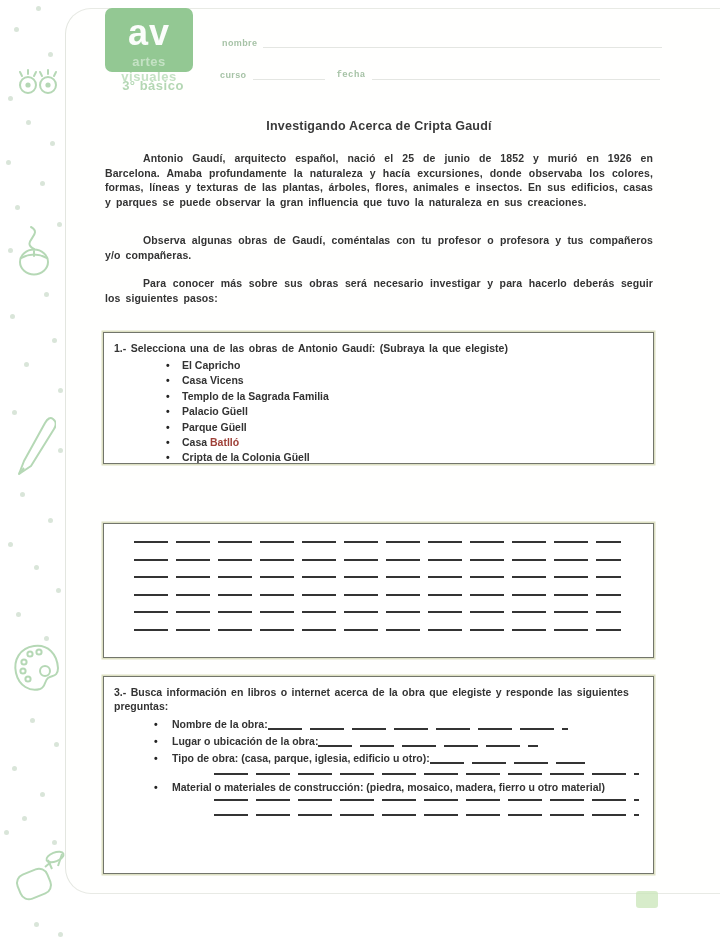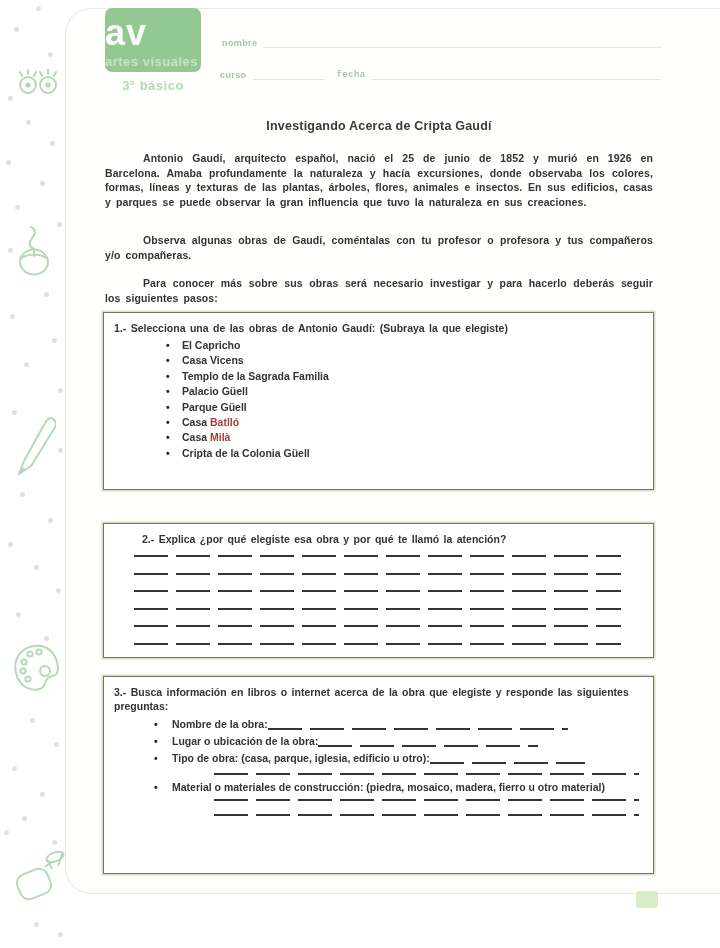--- a/index.html
+++ b/index.html
@@ -18,22 +18,22 @@
   }
 
   
   .strip { position:absolute; left:0; top:0; width:66px; height:948px; }
   .dot { position:absolute; width:5px; height:5px; border-radius:50%; background:#cfdecf; opacity:.8; }
   .doodle { position:absolute; opacity:.9; }
   .doodle svg { display:block; }
 
   
   .logo-box {
-    position:absolute; left:105px; top:8px; width:96px; height:64px;
-    background:#93c893; border-radius:7px; 
+    position:absolute; left:105px; top:8px; width:88px; height:64px;
+    background:#93c893; border-radius:7px; text-align:center;
   }
   .logo-initials { font-size:36px; font-weight:700; color:#fbfdfb; line-height:40px; margin-top:5px; letter-spacing:1px; }
   .logo-subject { font-size:13px; font-weight:700; color:#c4e2c4; letter-spacing:.5px; margin-top:1px; }
   .logo-grade {
     position:absolute; left:105px; top:78px; width:96px; text-align:center;
     font-size:13px; font-weight:700; color:#b4d7b4; letter-spacing:.5px;
   }
   .field-row { position:absolute; display:flex; align-items:flex-end; }
   .field-label { font-size:9px; font-weight:700; color:#a7c3a7; letter-spacing:.4px; padding-right:6px; }
   .field-line { border-bottom:1px solid #e4e6e2; height:12px; }
@@ -52,21 +52,21 @@
   #p1 { top:151px; } #p2 { top:233px; } #p3 { top:276px; }
 
   
   .abox {
     position:absolute; left:103px; width:551px;
     background:#fff; border:1px solid #72756b;
     box-shadow:0 0 0 1.5px rgba(193,198,146,.55);
     padding:8px 10px;
     font-size:10.5px; font-weight:700; color:#333;
   }
-  #box1 { top:312px; height:178px; }
+  #box1 { top:332px; height:132px; }
   #box2 { top:523px; height:135px; }
   #box3 { top:676px; height:198px; }
   .abox-heading { line-height:14px; word-spacing:1.5px; }
   #box2 .abox-heading { padding-left:28px; }
 
   ul.works { list-style:none; margin-top:3px; padding-left:52px; }
   ul.works li { line-height:15.4px; }
   .bullet { display:inline-block; width:16px; color:#222; }
   .accent-red { color:#9e4038; }
 
@@ -204,27 +204,25 @@
 
 <div class="abox" id="box1">
   <div class="abox-heading">1.- Selecciona una de las obras de Antonio Gaudí: (Subraya la que elegiste)</div>
   <ul class="works">
     <li><span class="bullet">•</span><span>El Capricho</span><span class="accent-red"></span></li>
     <li><span class="bullet">•</span><span>Casa Vicens</span><span class="accent-red"></span></li>
     <li><span class="bullet">•</span><span>Templo de la Sagrada Familia</span><span class="accent-red"></span></li>
     <li><span class="bullet">•</span><span>Palacio Güell</span><span class="accent-red"></span></li>
     <li><span class="bullet">•</span><span>Parque Güell</span><span class="accent-red"></span></li>
     <li><span class="bullet">•</span><span>Casa </span><span class="accent-red">Batlló</span></li>
-    <li><span class="bullet">•</span><span>Casa </span><span class="accent-red">Milà</span></li>
     <li><span class="bullet">•</span><span>Cripta de la Colonia Güell</span><span class="accent-red"></span></li>
   </ul>
 </div>
 
 <div class="abox" id="box2">
-  <div class="abox-heading">2.- Explica ¿por qué elegiste esa obra y por qué te llamó la atención?</div>
   <div class="lines">
     <div class="wline"></div>
     <div class="wline"></div>
     <div class="wline"></div>
     <div class="wline"></div>
     <div class="wline"></div>
     <div class="wline"></div>
   </div>
 </div>
 

